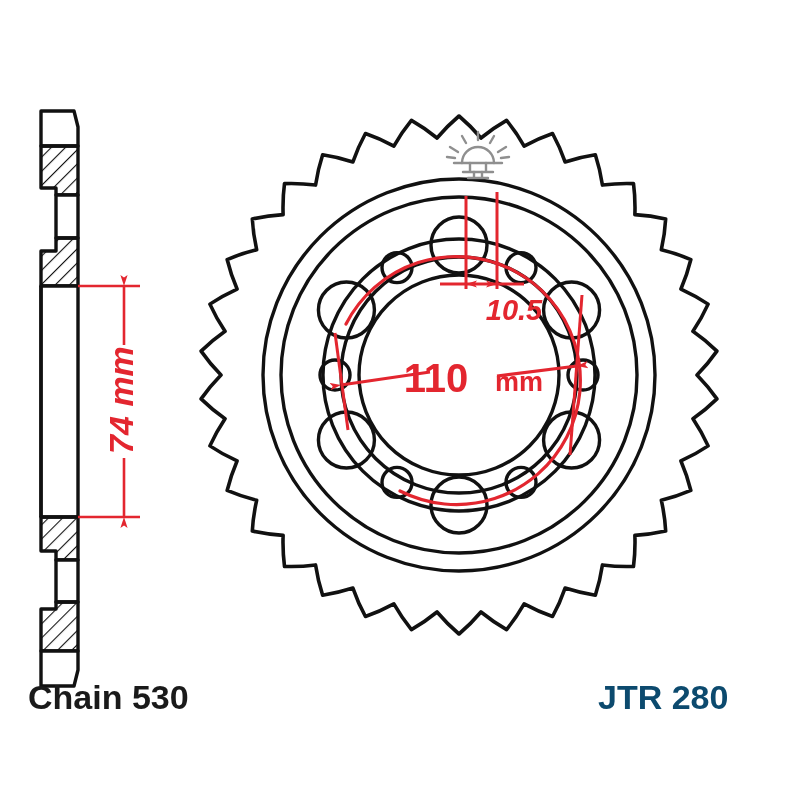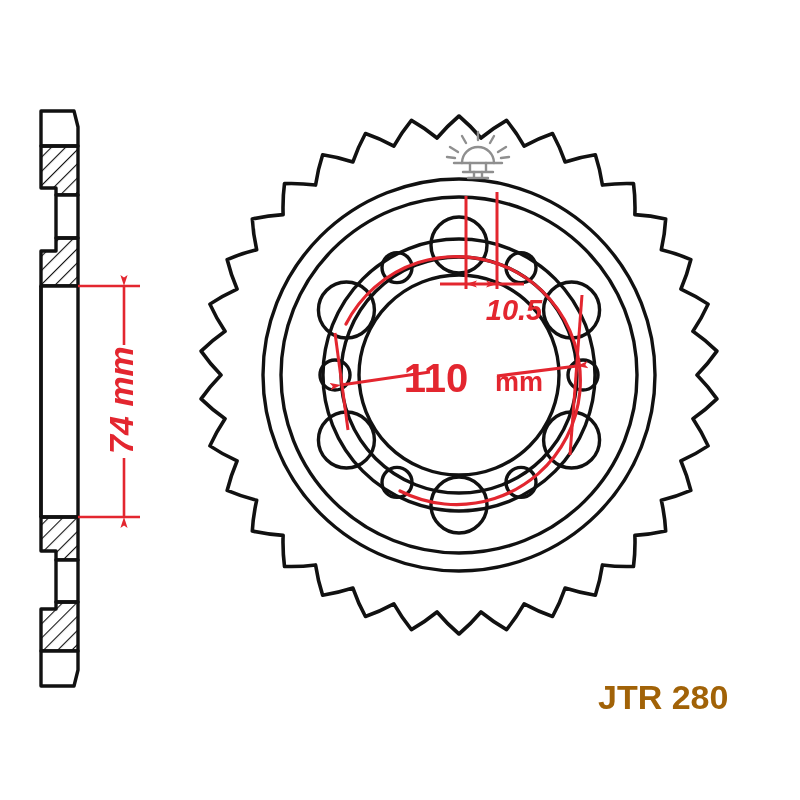--- a/index.html
+++ b/index.html
@@ -36,21 +36,21 @@
     font-size: 34px;
     font-weight: bold;
     color: #1a1a1a;
     letter-spacing: 0px;
   }
   #part-label {
     left: 598px;
     top: 678px;
     font-size: 34px;
     font-weight: bold;
-    color: #a16207;
+    color: #0c4a6e;
   }
 </style>
 </head>
 <body>
 
 <div id="sheet">
 
   <svg id="drawing" viewBox="0 0 800 800" xmlns="http://www.w3.org/2000/svg">
 
     <defs>
@@ -155,15 +155,16 @@
       <line x1="458" y1="152" x2="450" y2="147"></line>
       <line x1="498" y1="152" x2="506" y2="147"></line>
       <line x1="455" y1="158" x2="447" y2="157"></line>
       <line x1="501" y1="158" x2="509" y2="157"></line>
       <path d="M470,163 L470,172 M486,163 L486,172 M463,172 L493,172"></path>
       <path d="M474,172 L474,178 M482,172 L482,178 M468,178 L488,178"></path>
     </g>
 
   </svg>
 
+  <div class="lbl" id="chain-label">Chain 530</div>
   <div class="lbl" id="part-label">JTR 280</div>
 
 </div>
 
 </body></html>

